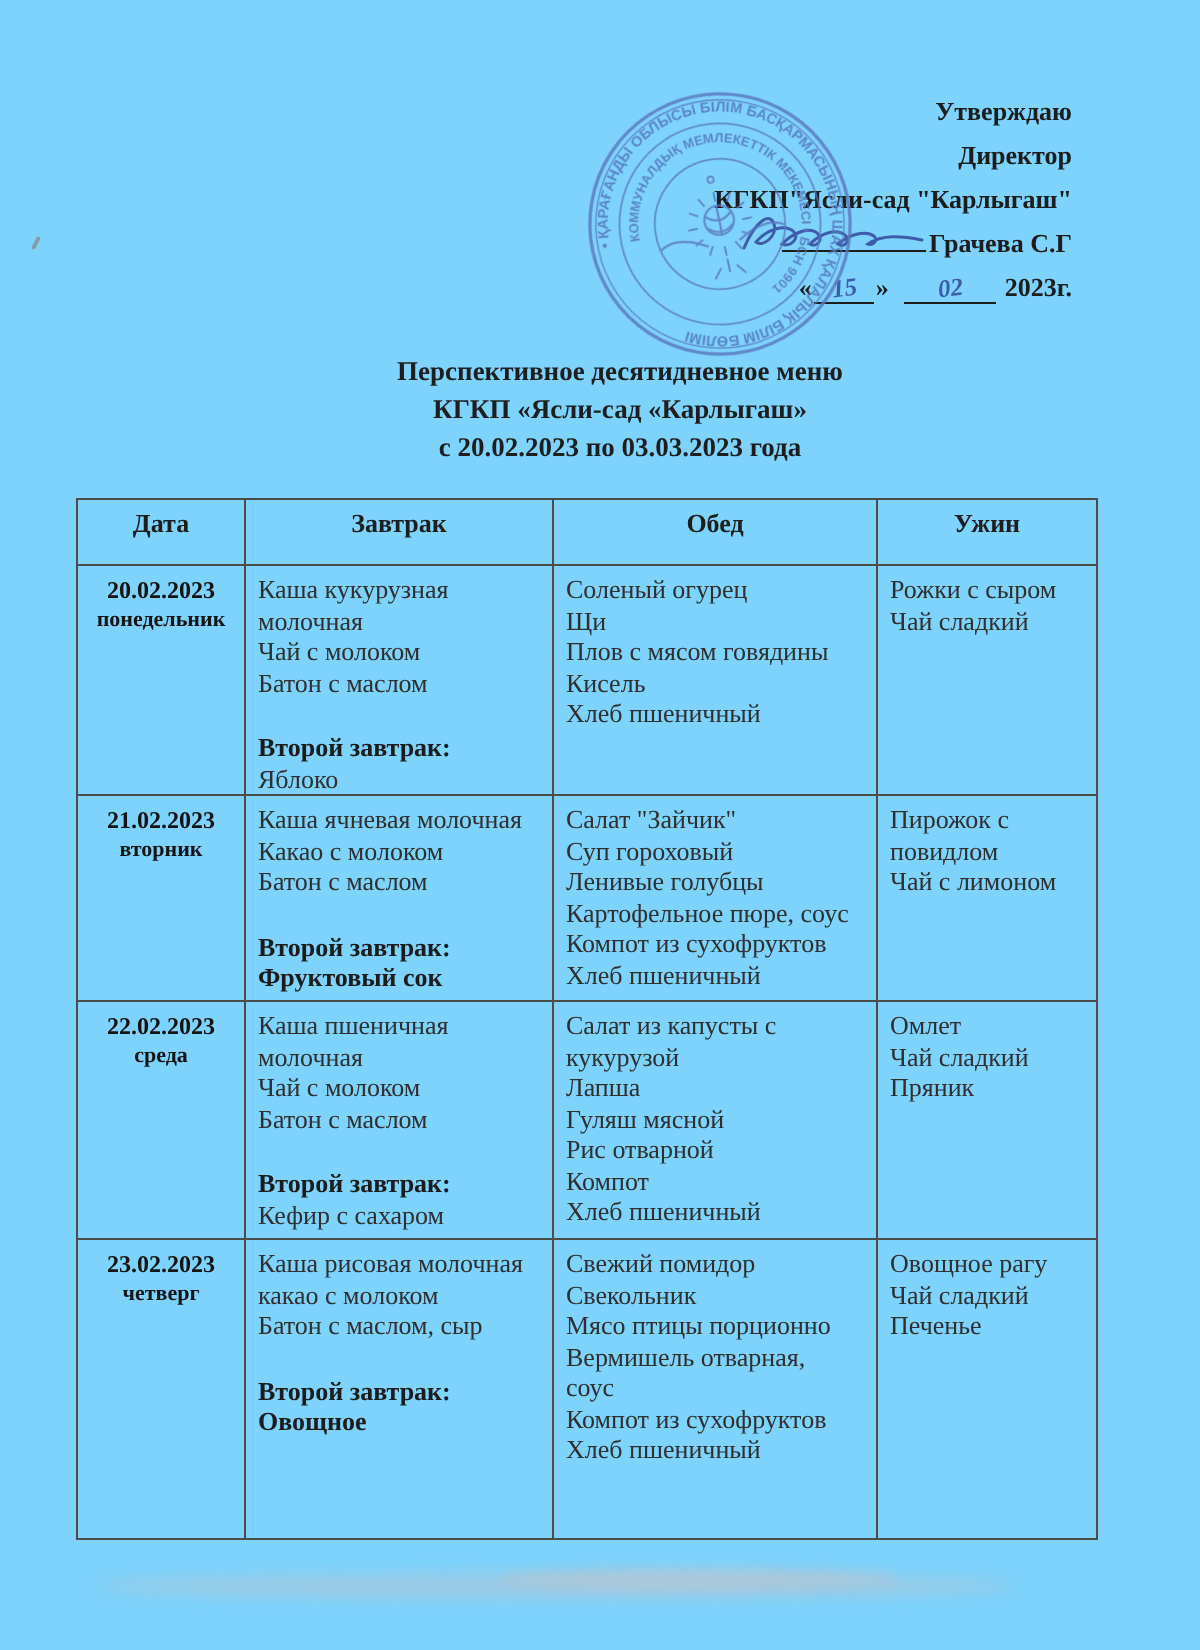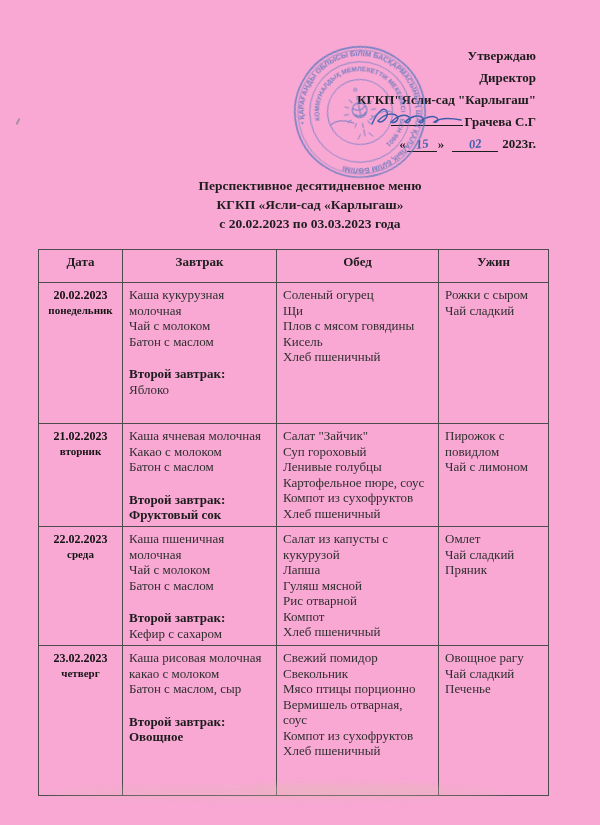--- a/index.html
+++ b/index.html
@@ -1,18 +1,18 @@
 <!DOCTYPE html>
 <html><head>
 <meta charset="utf-8">
 <style>
   html,body{margin:0;padding:0;background:#e8e8e8;}
   .page{
     position:relative;width:600px;height:825px;margin:0 auto;
-    background:#f9a8d4;overflow:hidden;
+    background:#7dd3fc;overflow:hidden;
     font-family:"Liberation Serif","DejaVu Serif",serif;color:#2f2f2f;
   }
   
   .pen-mark{position:absolute;left:17px;top:118px;width:2px;height:7px;
     background:#8a8a8a;transform:rotate(28deg);border-radius:1px;opacity:.75;}
   
   .approval{position:absolute;top:45px;right:64px;text-align:right;
     font-weight:bold;font-size:13px;line-height:22px;color:#1d1d1d;z-index:2;}
   .sig-row{position:relative;white-space:nowrap;}
   .sig-underline{display:inline-block;width:72px;height:13px;
@@ -43,21 +43,21 @@
   .menu-table th,.menu-table td{border:1px solid #4c4c4c;}
   .menu-table th{font-size:13px;font-weight:bold;vertical-align:top;
     padding-top:4px;height:27px;color:#1e1e1e;}
   .cell{vertical-align:top;padding:4px 4px 0 6px;font-size:13px;line-height:15.5px;}
   .line{white-space:nowrap;}
   .spacer{height:17px;}
   .bold{font-weight:bold;color:#1c1c1c;}
   .date-cell{text-align:center;padding:5px 1px 0 1px;vertical-align:top;}
   .date-val{font-weight:bold;font-size:12px;color:#141414;line-height:15px;}
   .weekday{font-weight:bold;font-size:11px;color:#141414;line-height:14px;}
-  tbody tr:nth-child(1){height:141px;}
+  tbody tr:nth-child(1){height:115px;}
   tbody tr:nth-child(2){height:103px;margin-left:16px;}
   tbody tr:nth-child(3){height:119px;font-family:Liberation Serif, serif;}
   tbody tr:nth-child(4){height:150px;}
   
   .smudge1{position:absolute;left:48px;top:787px;width:460px;height:12px;
     background:rgba(223,186,178,.34);filter:blur(4px);border-radius:50%;}
   .smudge2{position:absolute;left:250px;top:784px;width:200px;height:10px;
     background:rgba(228,190,180,.30);filter:blur(3px);border-radius:50%;}
 </style>
 </head>

